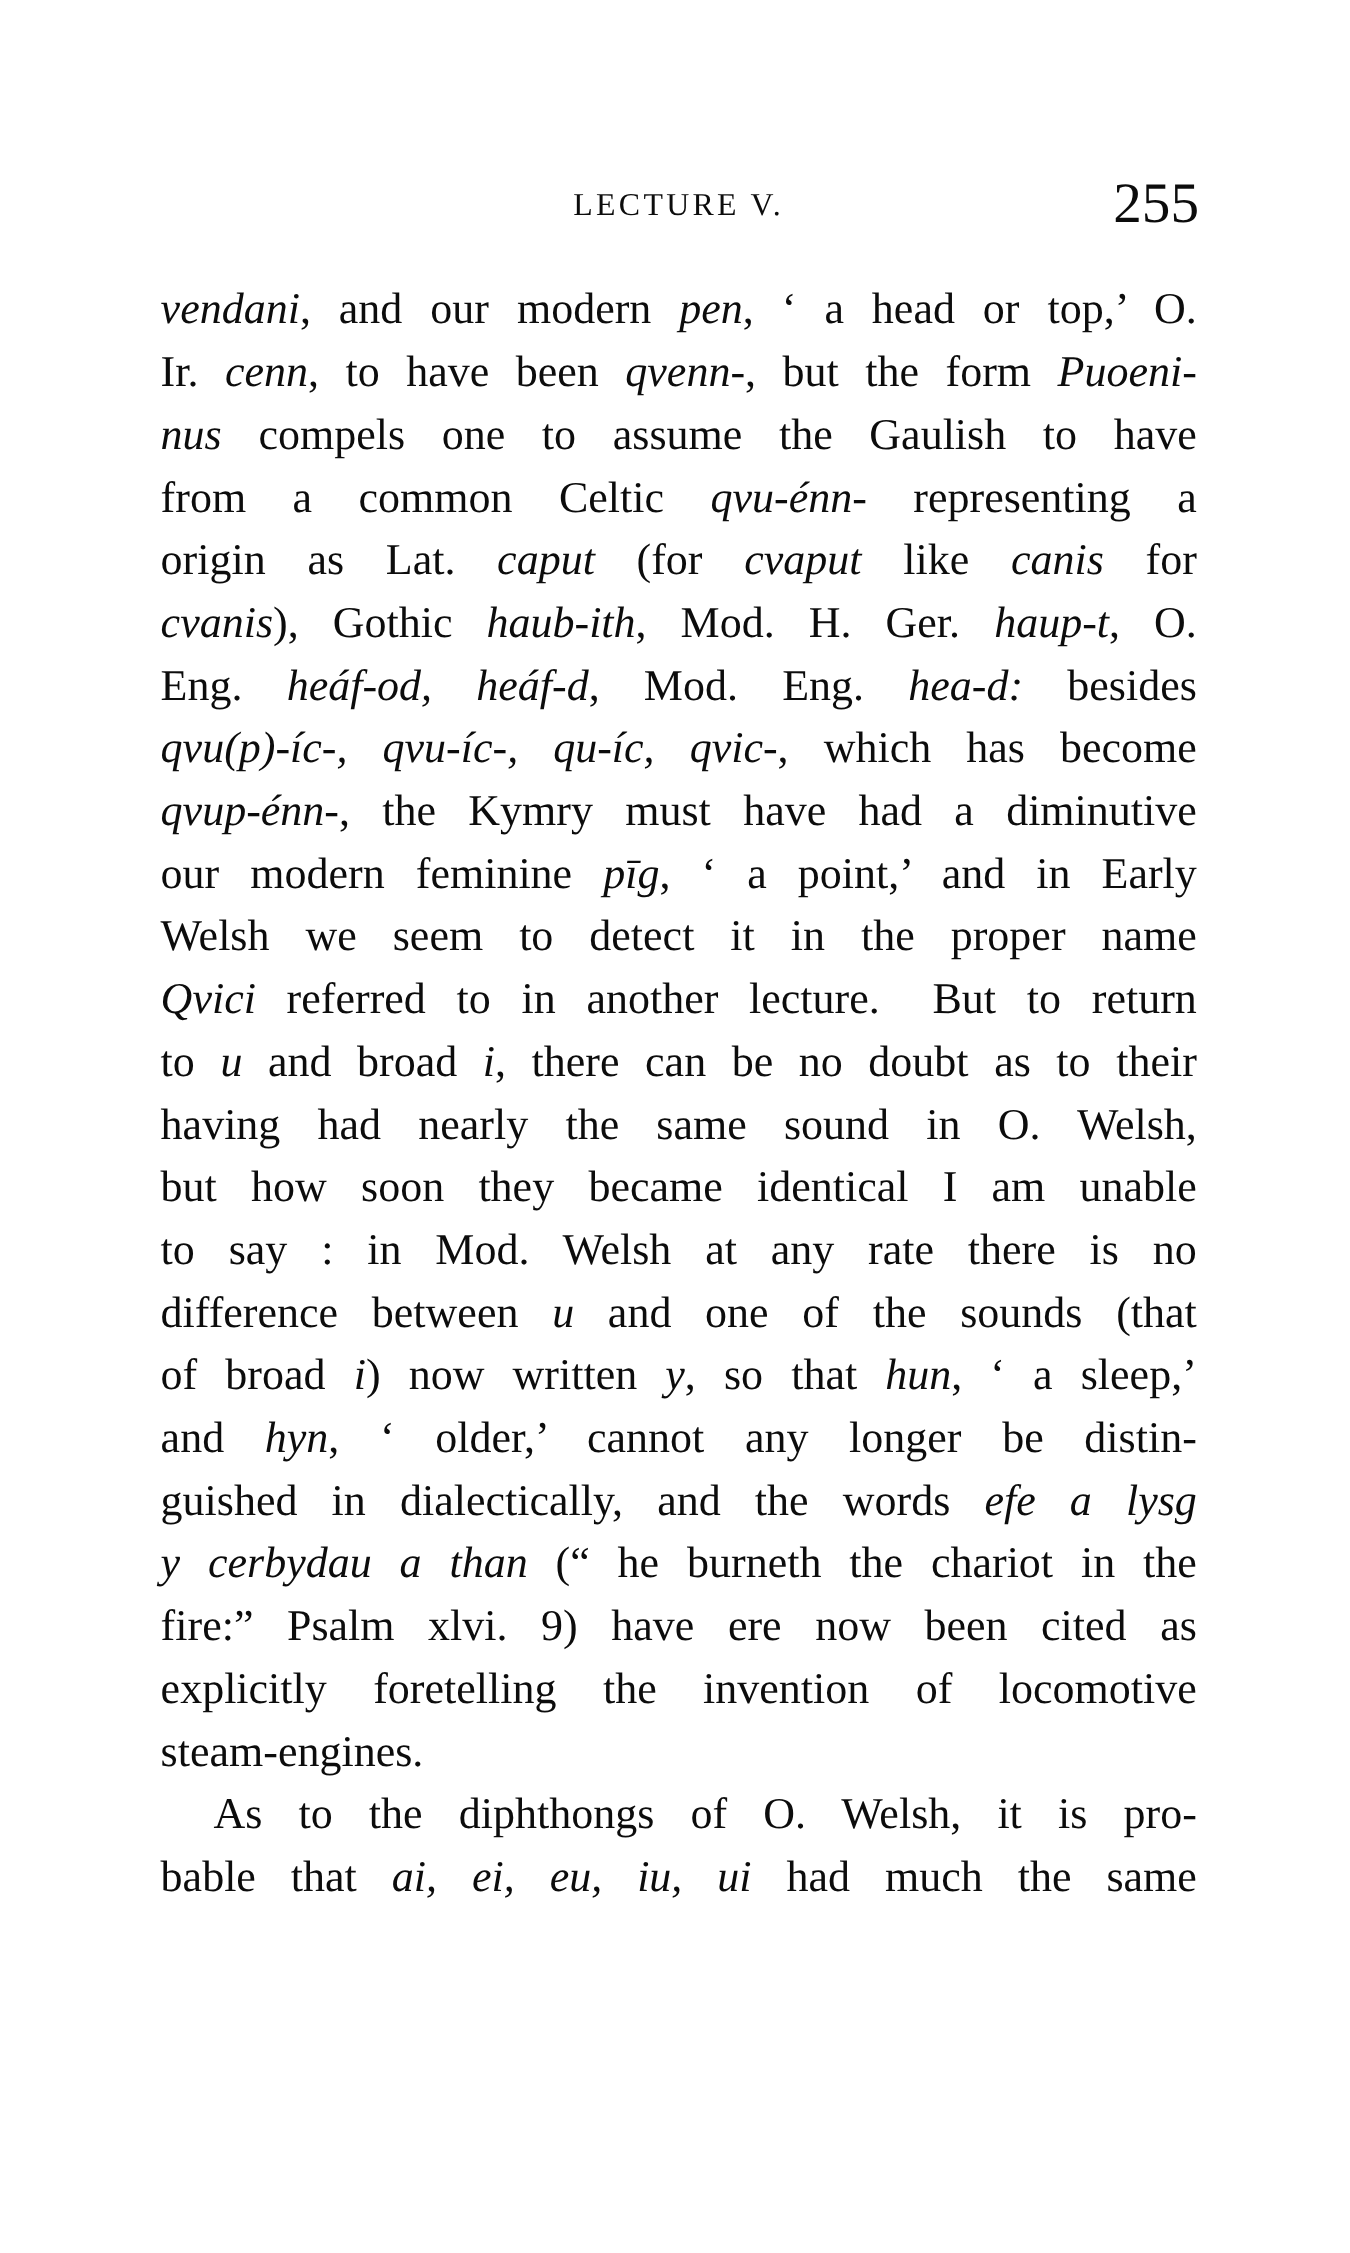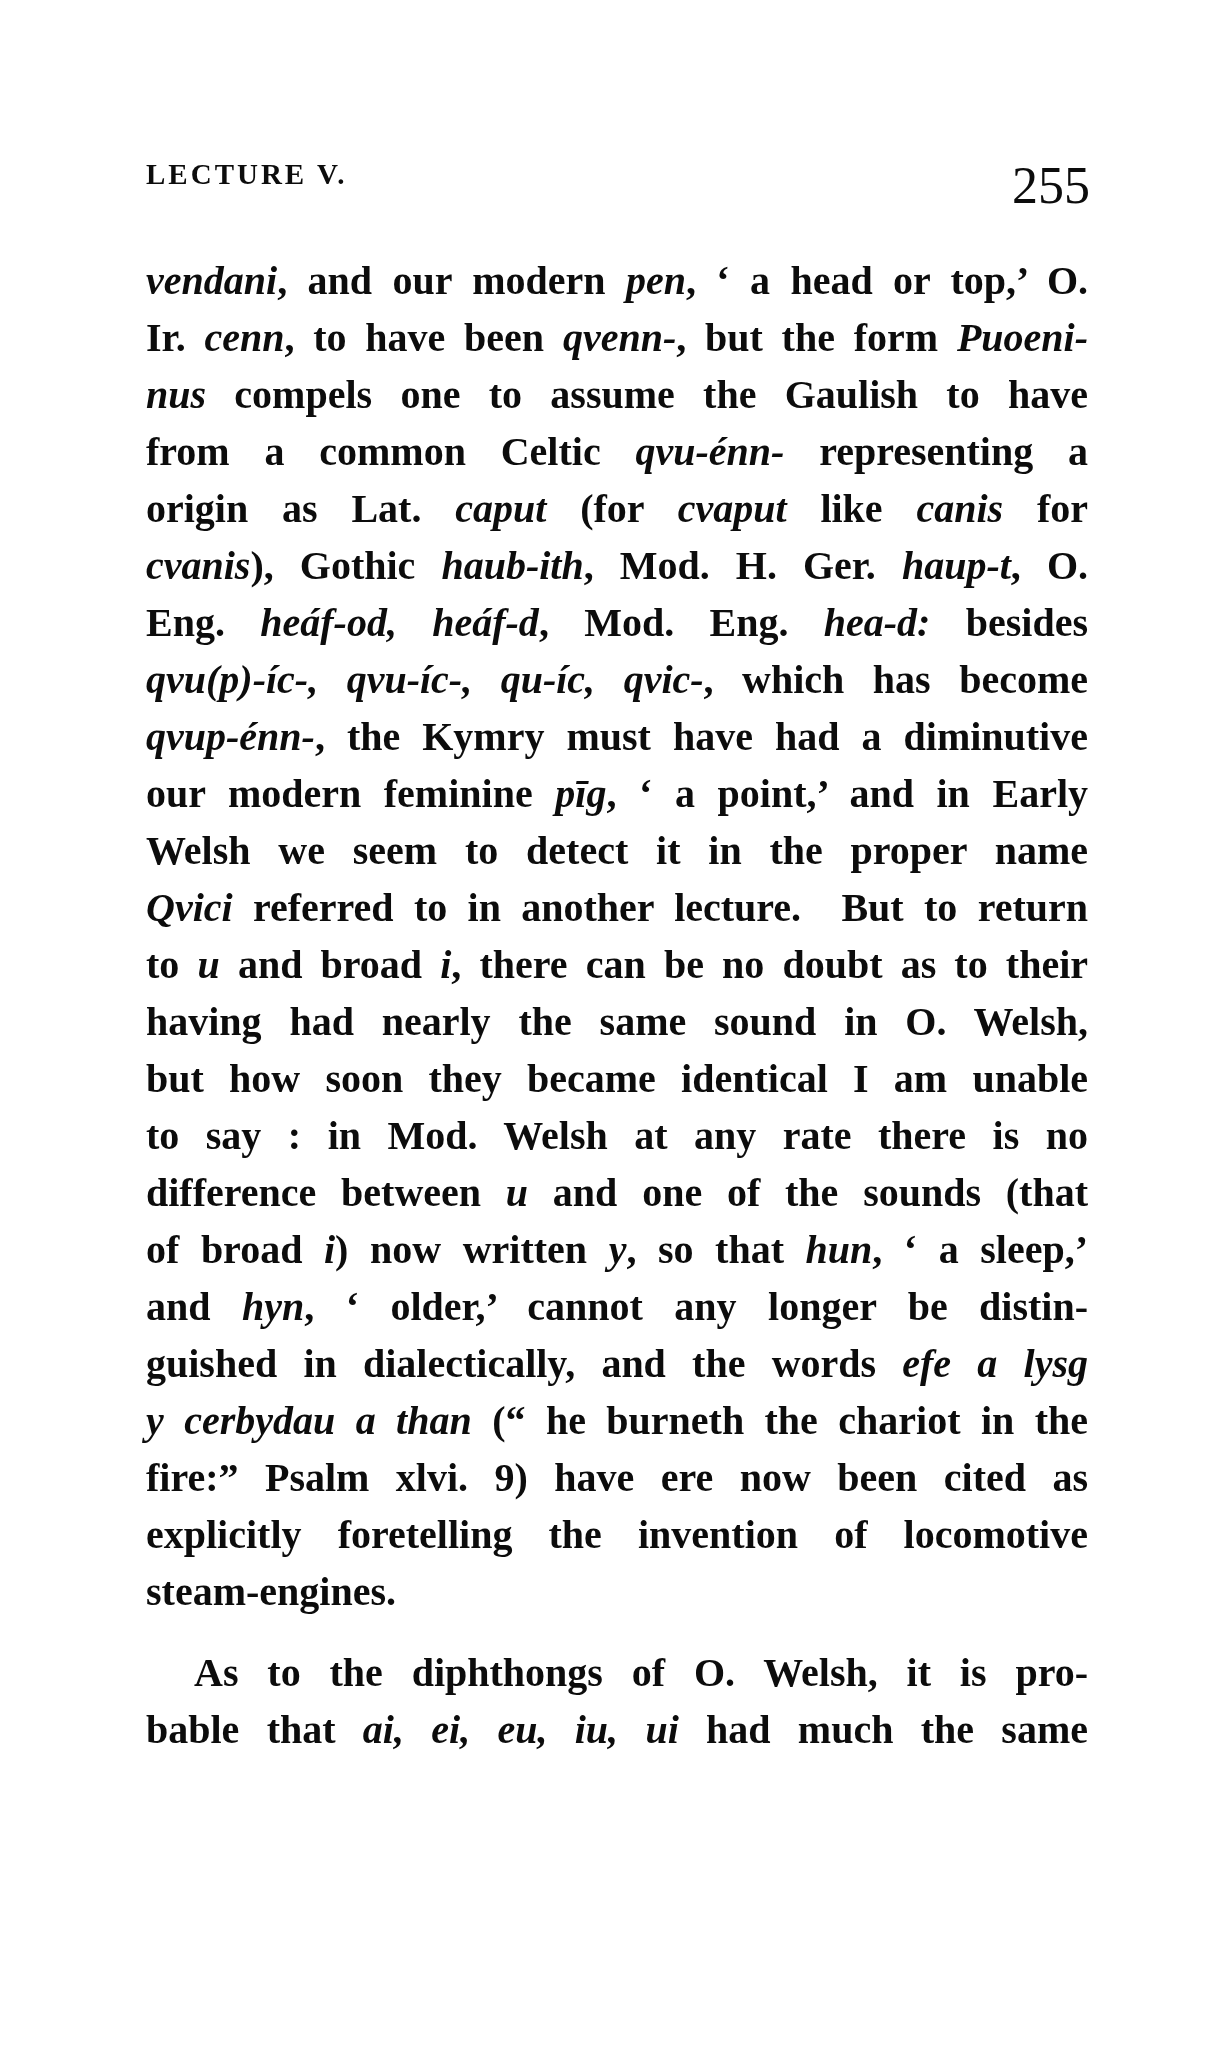--- a/index.html
+++ b/index.html
@@ -13,47 +13,46 @@
     height: 2048px;
     background: #ffffff;
     overflow: hidden;
     font-family: "Liberation Serif", "DejaVu Serif", serif;
     color: #0c0c0c;
   }
   .running-title {
     position: absolute;
     left: 146px;
     width: 942px;
-    top: 160px;
+    top: 172px;
+    text-align: center;
     font-size: 29px;
     letter-spacing: 3px;
     line-height: 1;
     white-space: pre;
-    font-weight: bold;
   }
   .page-number {
     position: absolute;
     right: 137px;
     top: 160px;
     font-size: 52px;
     line-height: 1;
   }
   .text-body {
     position: absolute;
     left: 146px;
     top: 252px;
     width: 942px;
     font-size: 40px;
   }
   .line {
     height: 57px;
     line-height: 57px;
     text-align: justify;
     text-align-last: justify;
-    font-weight: bold;
   }
   .line.no-just {
     text-align: right;
     text-align-last: left;
   }
   .line em {
     font-style: italic;
   }
 </style>
 </head>
@@ -80,16 +79,16 @@
       <div class="line"><span>but how soon they became identical I am unable</span></div>
       <div class="line"><span>to say : in Mod. Welsh at any rate there is no</span></div>
       <div class="line"><span>difference between </span><em>u</em><span> and one of the sounds (that</span></div>
       <div class="line"><span>of broad </span><em>i</em><span>) now written </span><em>y</em><span>, so that </span><em>hun</em><span>, ‘ a sleep,’</span></div>
       <div class="line"><span>and </span><em>hyn</em><span>, ‘ older,’ cannot any longer be distin-</span></div>
       <div class="line"><span>guished in dialectically, and the words </span><em>efe a lysg</em></div>
       <div class="line"><em>y cerbydau a than</em><span> (“ he burneth the chariot in the</span></div>
       <div class="line"><span>fire:” Psalm xlvi. 9) have ere now been cited as</span></div>
       <div class="line"><span>explicitly foretelling the invention of locomotive</span></div>
       <div class="line no-just"><span>steam-engines.</span></div>
-      <div class="line" style="padding-left: 48px; margin-top: 24px;"><span>As to the diphthongs of O. Welsh, it is pro-</span></div>
+      <div class="line" style="padding-left: 48px;"><span>As to the diphthongs of O. Welsh, it is pro-</span></div>
       <div class="line"><span>bable that </span><em>ai, ei, eu, iu, ui</em><span> had much the same</span></div>
     </div>
 </div>
 
 </body></html>

